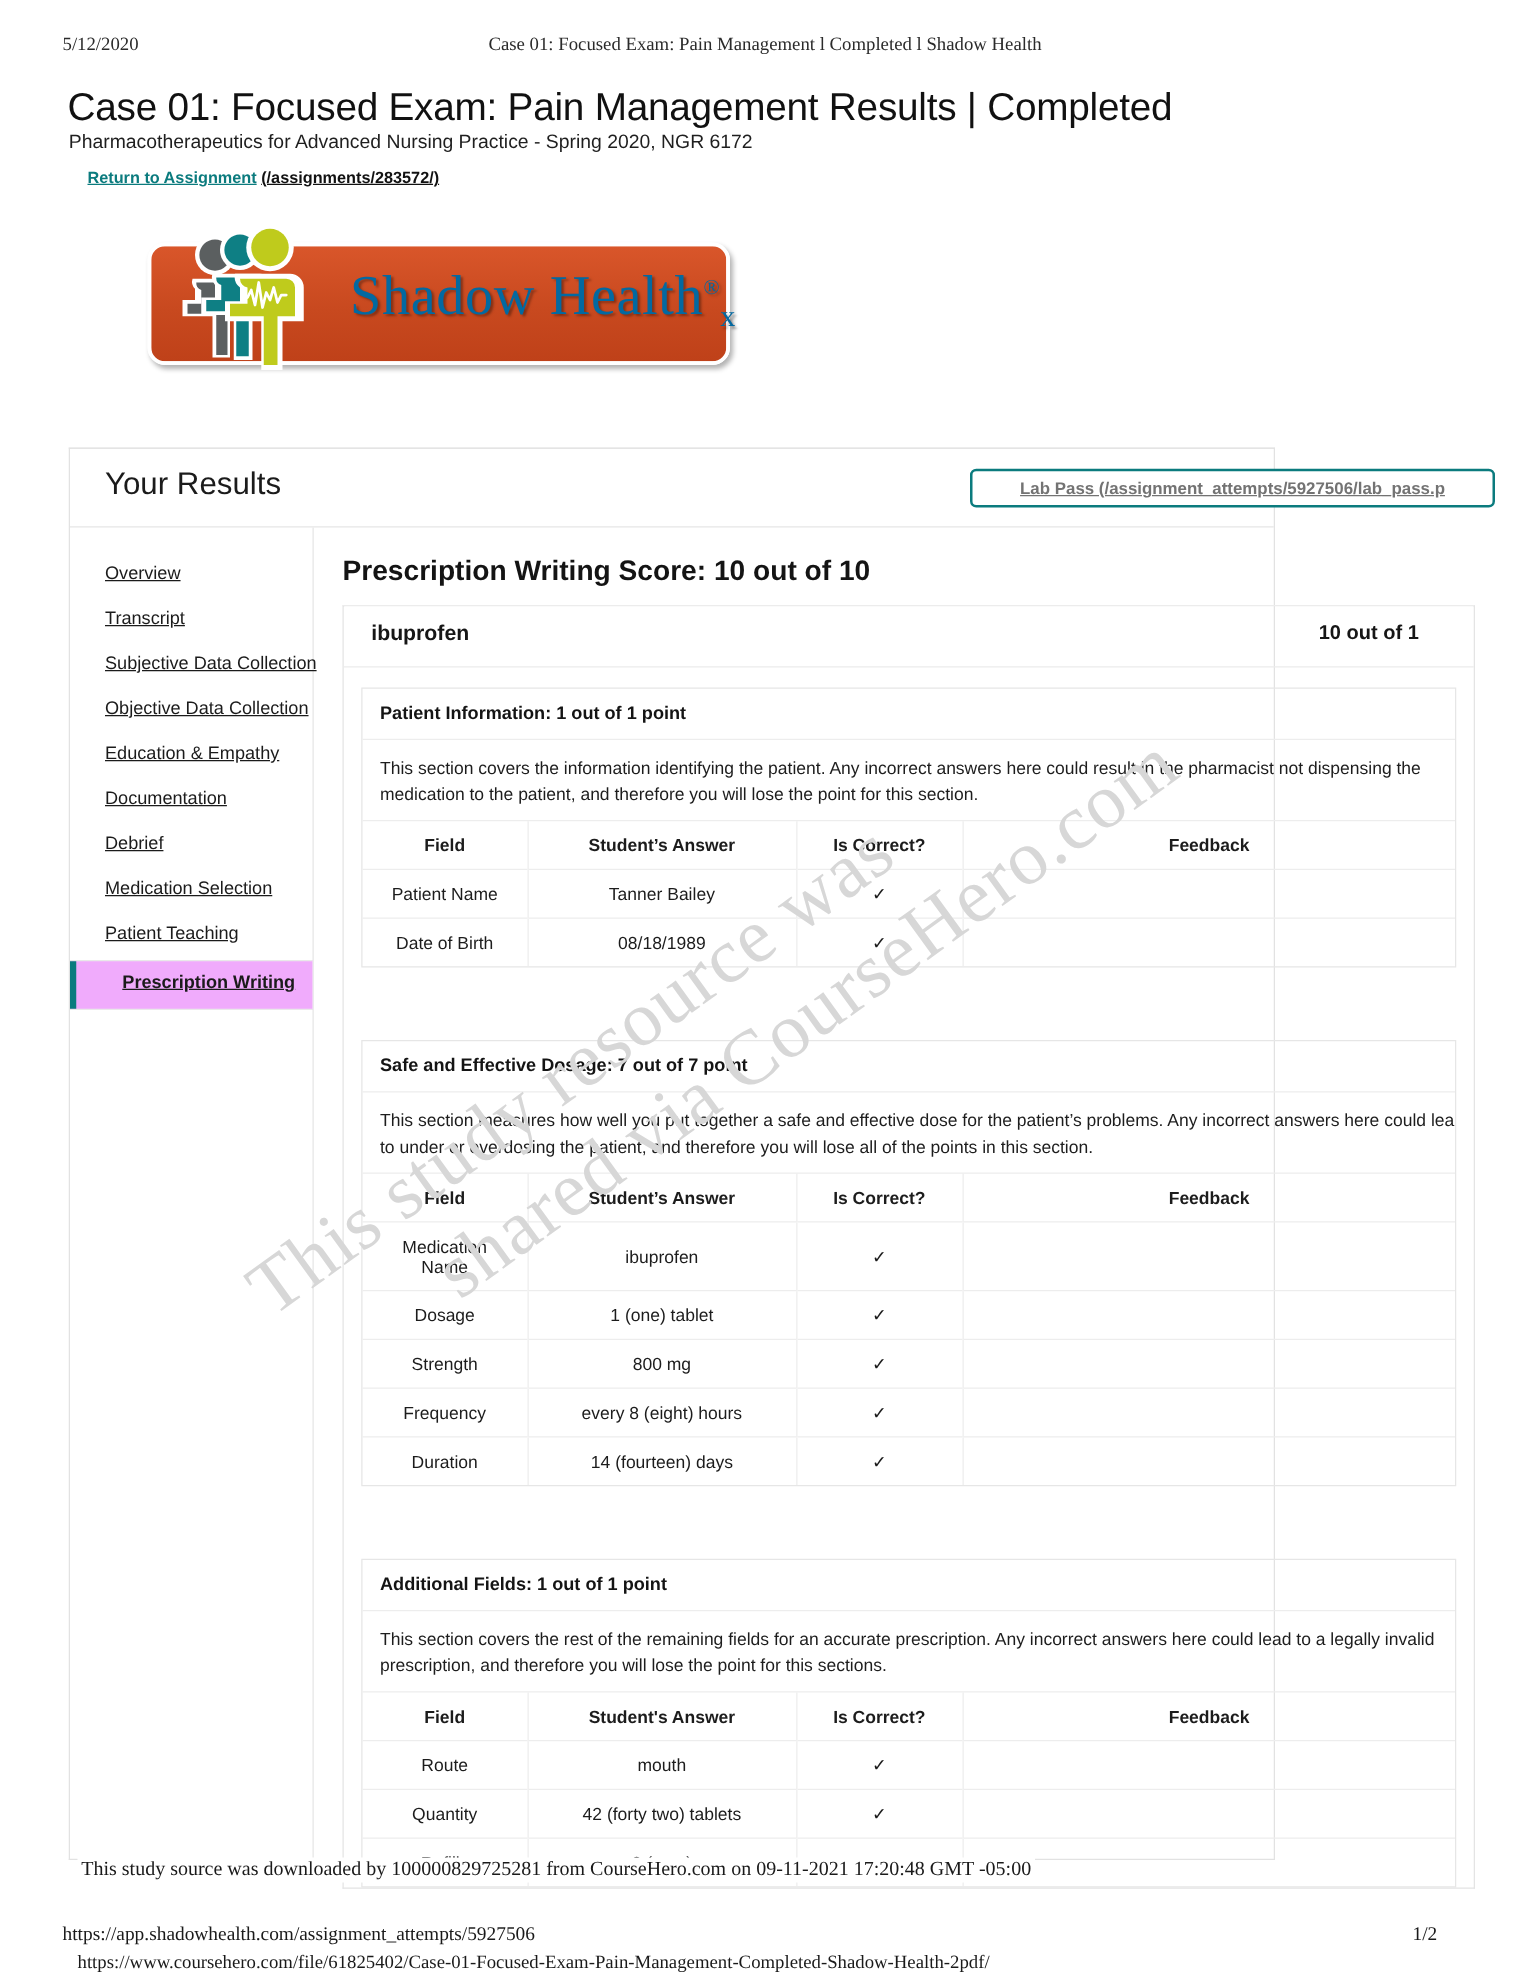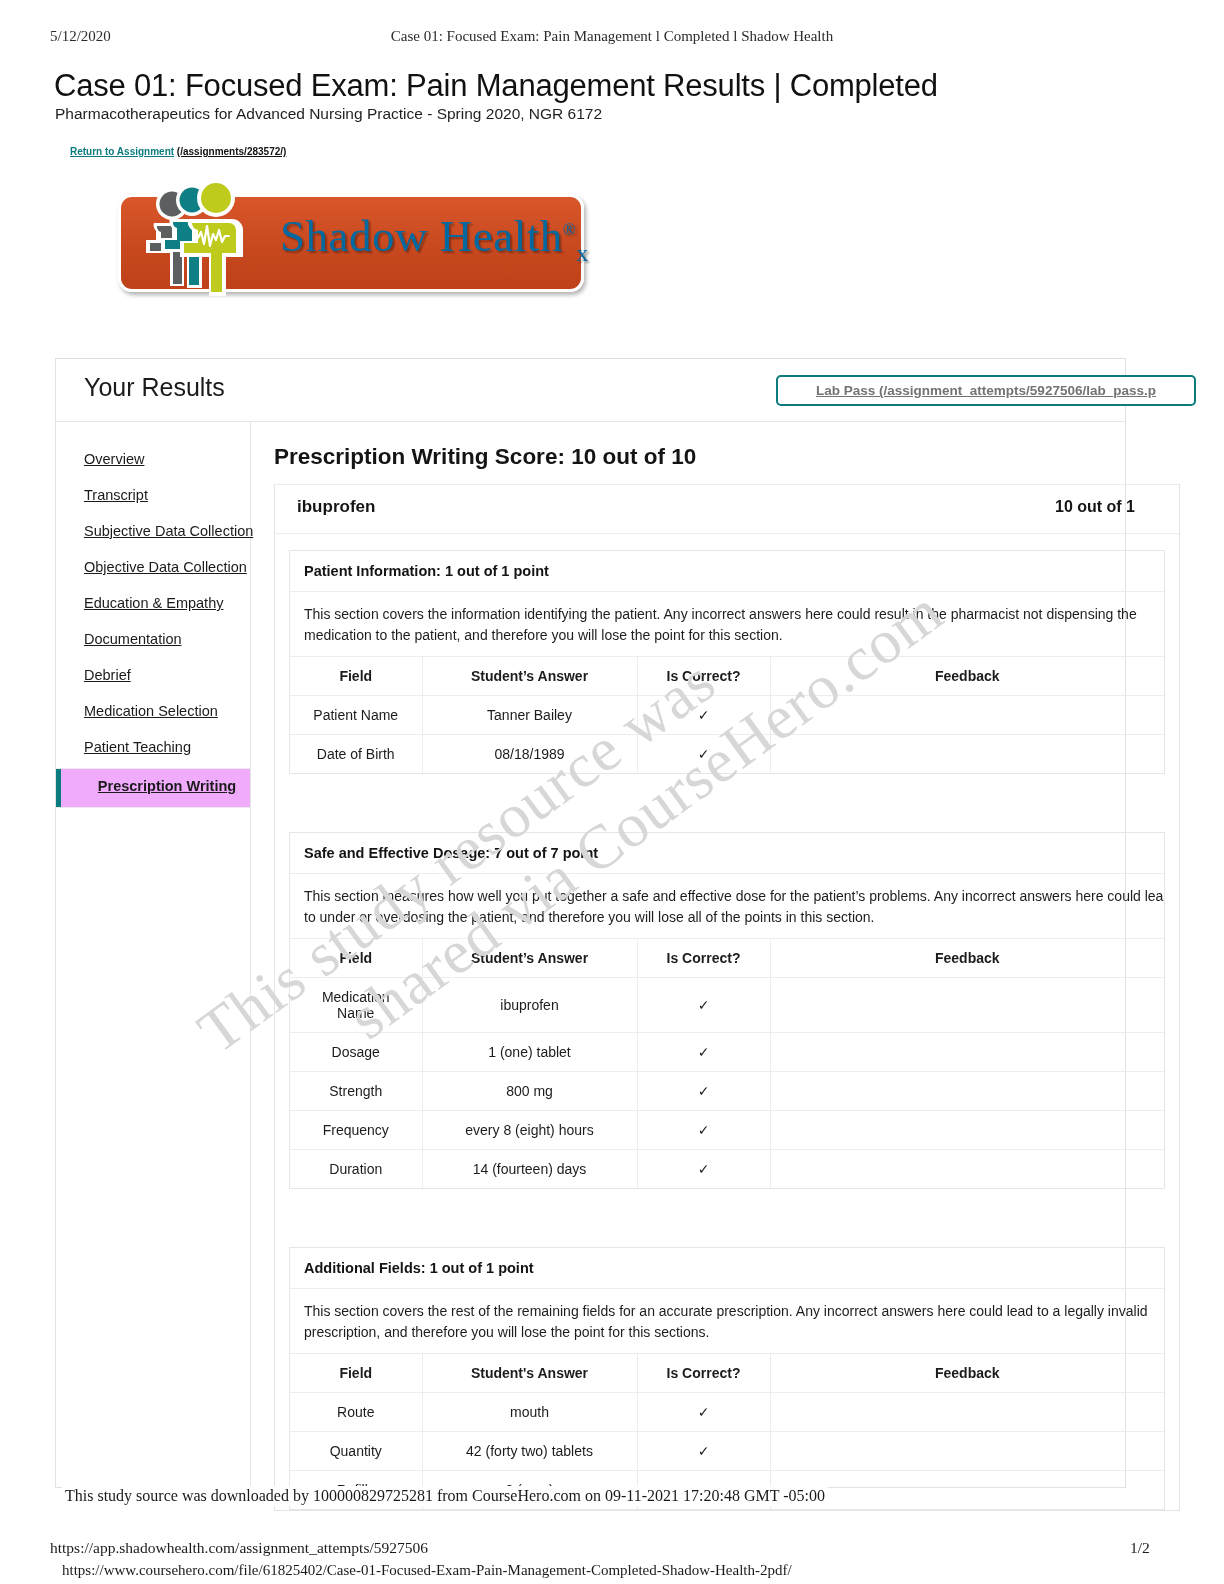--- a/index.html
+++ b/index.html
@@ -57,22 +57,22 @@
     position: absolute;
     left: 55px;
     top: 105px;
     font-size: 15.5px;
     color: #1f1f1f;
     white-space: nowrap;
   }
   .return-row {
     position: absolute;
     left: 70px;
-    top: 146px;
-    font-size: 10px;
+    top: 134px;
+    font-size: 13px;
     font-weight: bold;
     white-space: nowrap;
   }
   .return-row .rr-link {
     color: #0b7b7e;
     text-decoration: underline;
   }
   .return-row .rr-path {
     color: #111111;
     text-decoration: underline;
@@ -119,21 +119,21 @@
     font-size: 24px;
     vertical-align: sub;
   }
   .figs { position: absolute; left: 0; top: 0; width: 180px; height: 125px; }
 
   
   .results-card {
     position: absolute;
     left: 55px;
     top: 358px;
-    width: 1071px;
+    width: 965px;
     height: 1130px;
     border: 1px solid #e2e2e2;
     border-top: 1px solid #dcdcdc;
     background: #fff;
     box-sizing: border-box;
   }
   .results-head {
     position: relative;
     height: 62px;
     border-bottom: 1px solid #e6e6e6;

